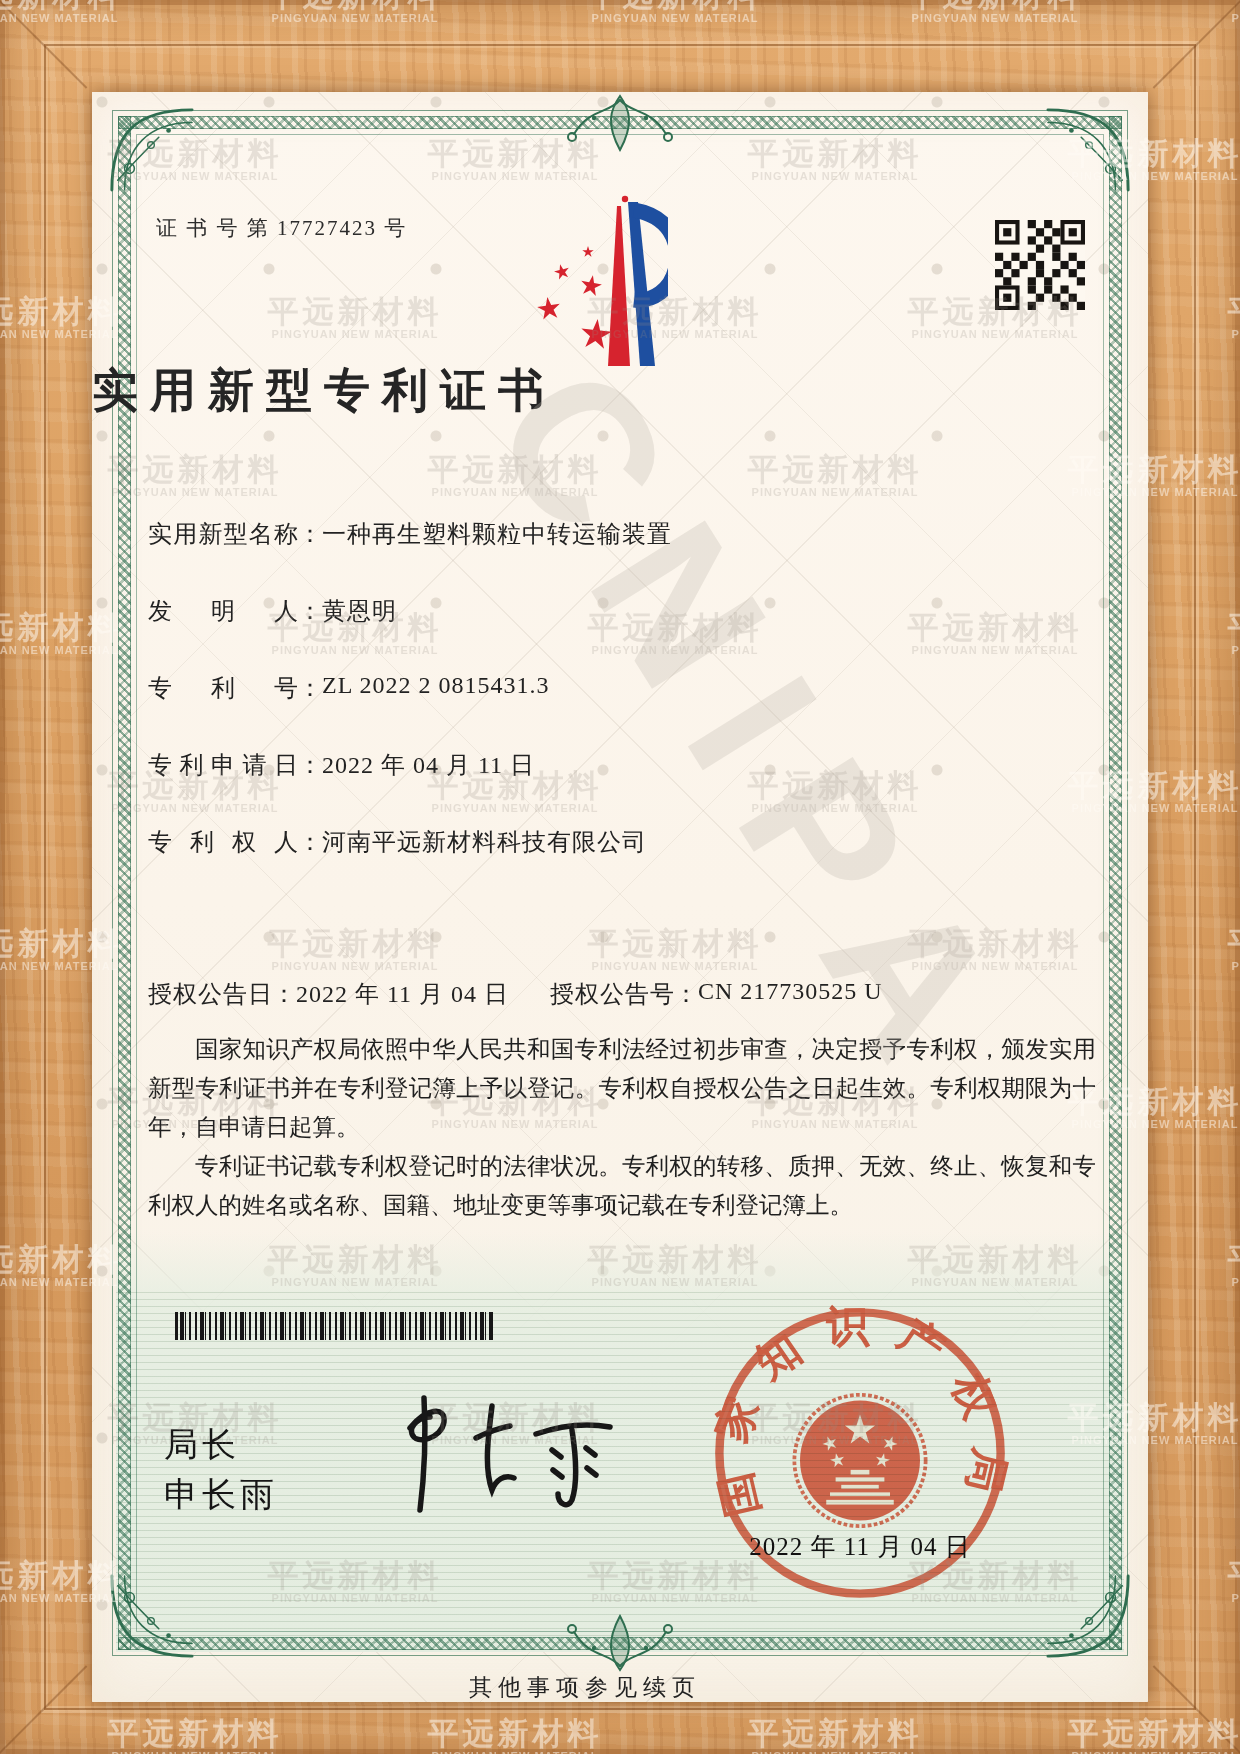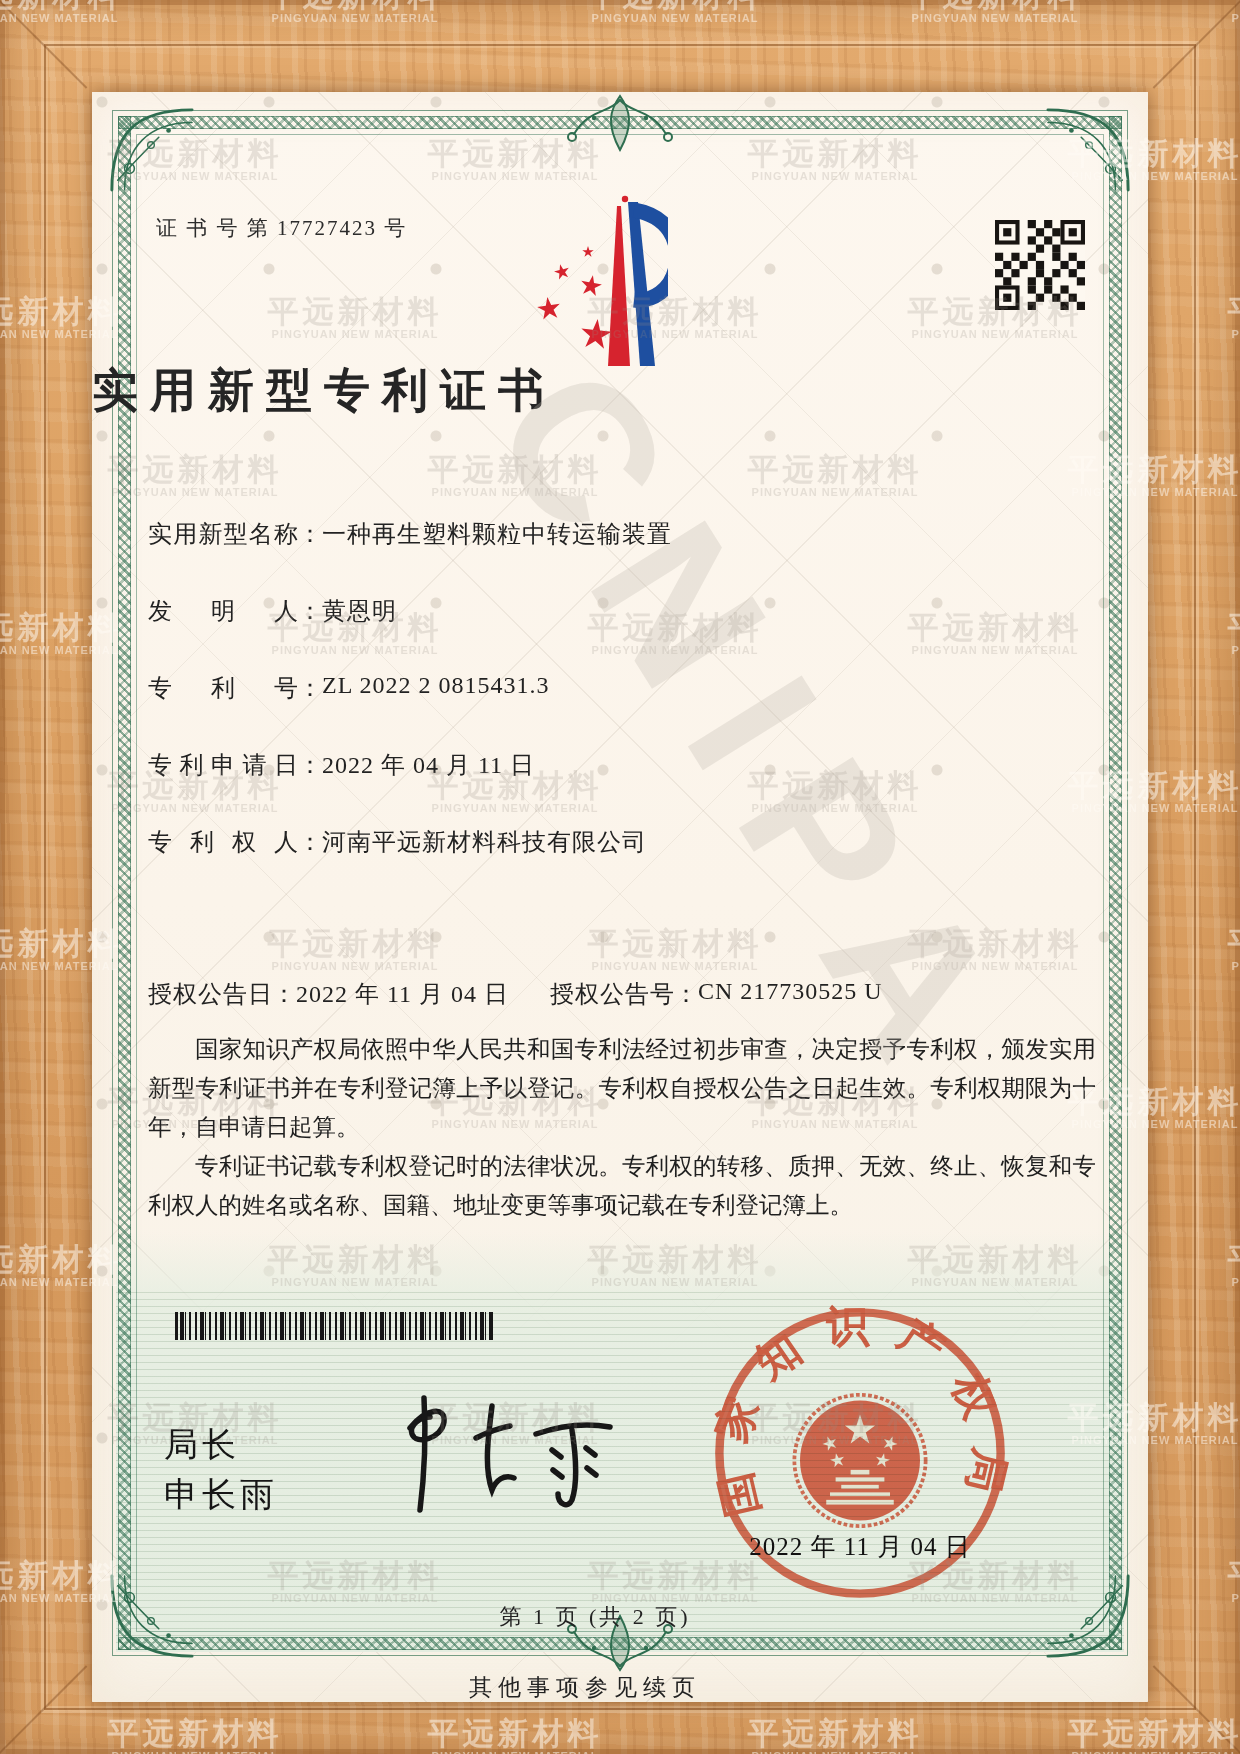--- a/index.html
+++ b/index.html
@@ -322,21 +322,20 @@
         <rect x="134" y="186" width="52" height="4.5"></rect>
         <rect x="140" y="194" width="40" height="4"></rect>
         <rect x="128" y="202" width="64" height="4"></rect>
         <rect x="124" y="210" width="72" height="5"></rect>
         <rect x="150" y="178" width="20" height="5"></rect>
       </g>
     </g>
   </svg>
   <div class="sealdate">2022 年 11 月 04 日</div>
 
-  <div class="pageno">第 1 页 (共 2 页)</div>
   <div class="note">其他事项参见续页</div>
 </div>
 
 <div class="wm-layer" id="wm-layer">
     <div class="wm-tile" style="left: -90px; top: -20px; color: rgba(255, 252, 246, 0.5);">
       <div class="wm-cn">平远新材料</div>
       <div class="wm-en">PINGYUAN NEW MATERIAL</div>
     </div>
     <div class="wm-tile" style="left: 230px; top: -20px; color: rgba(255, 252, 246, 0.5);">
       <div class="wm-cn">平远新材料</div>

